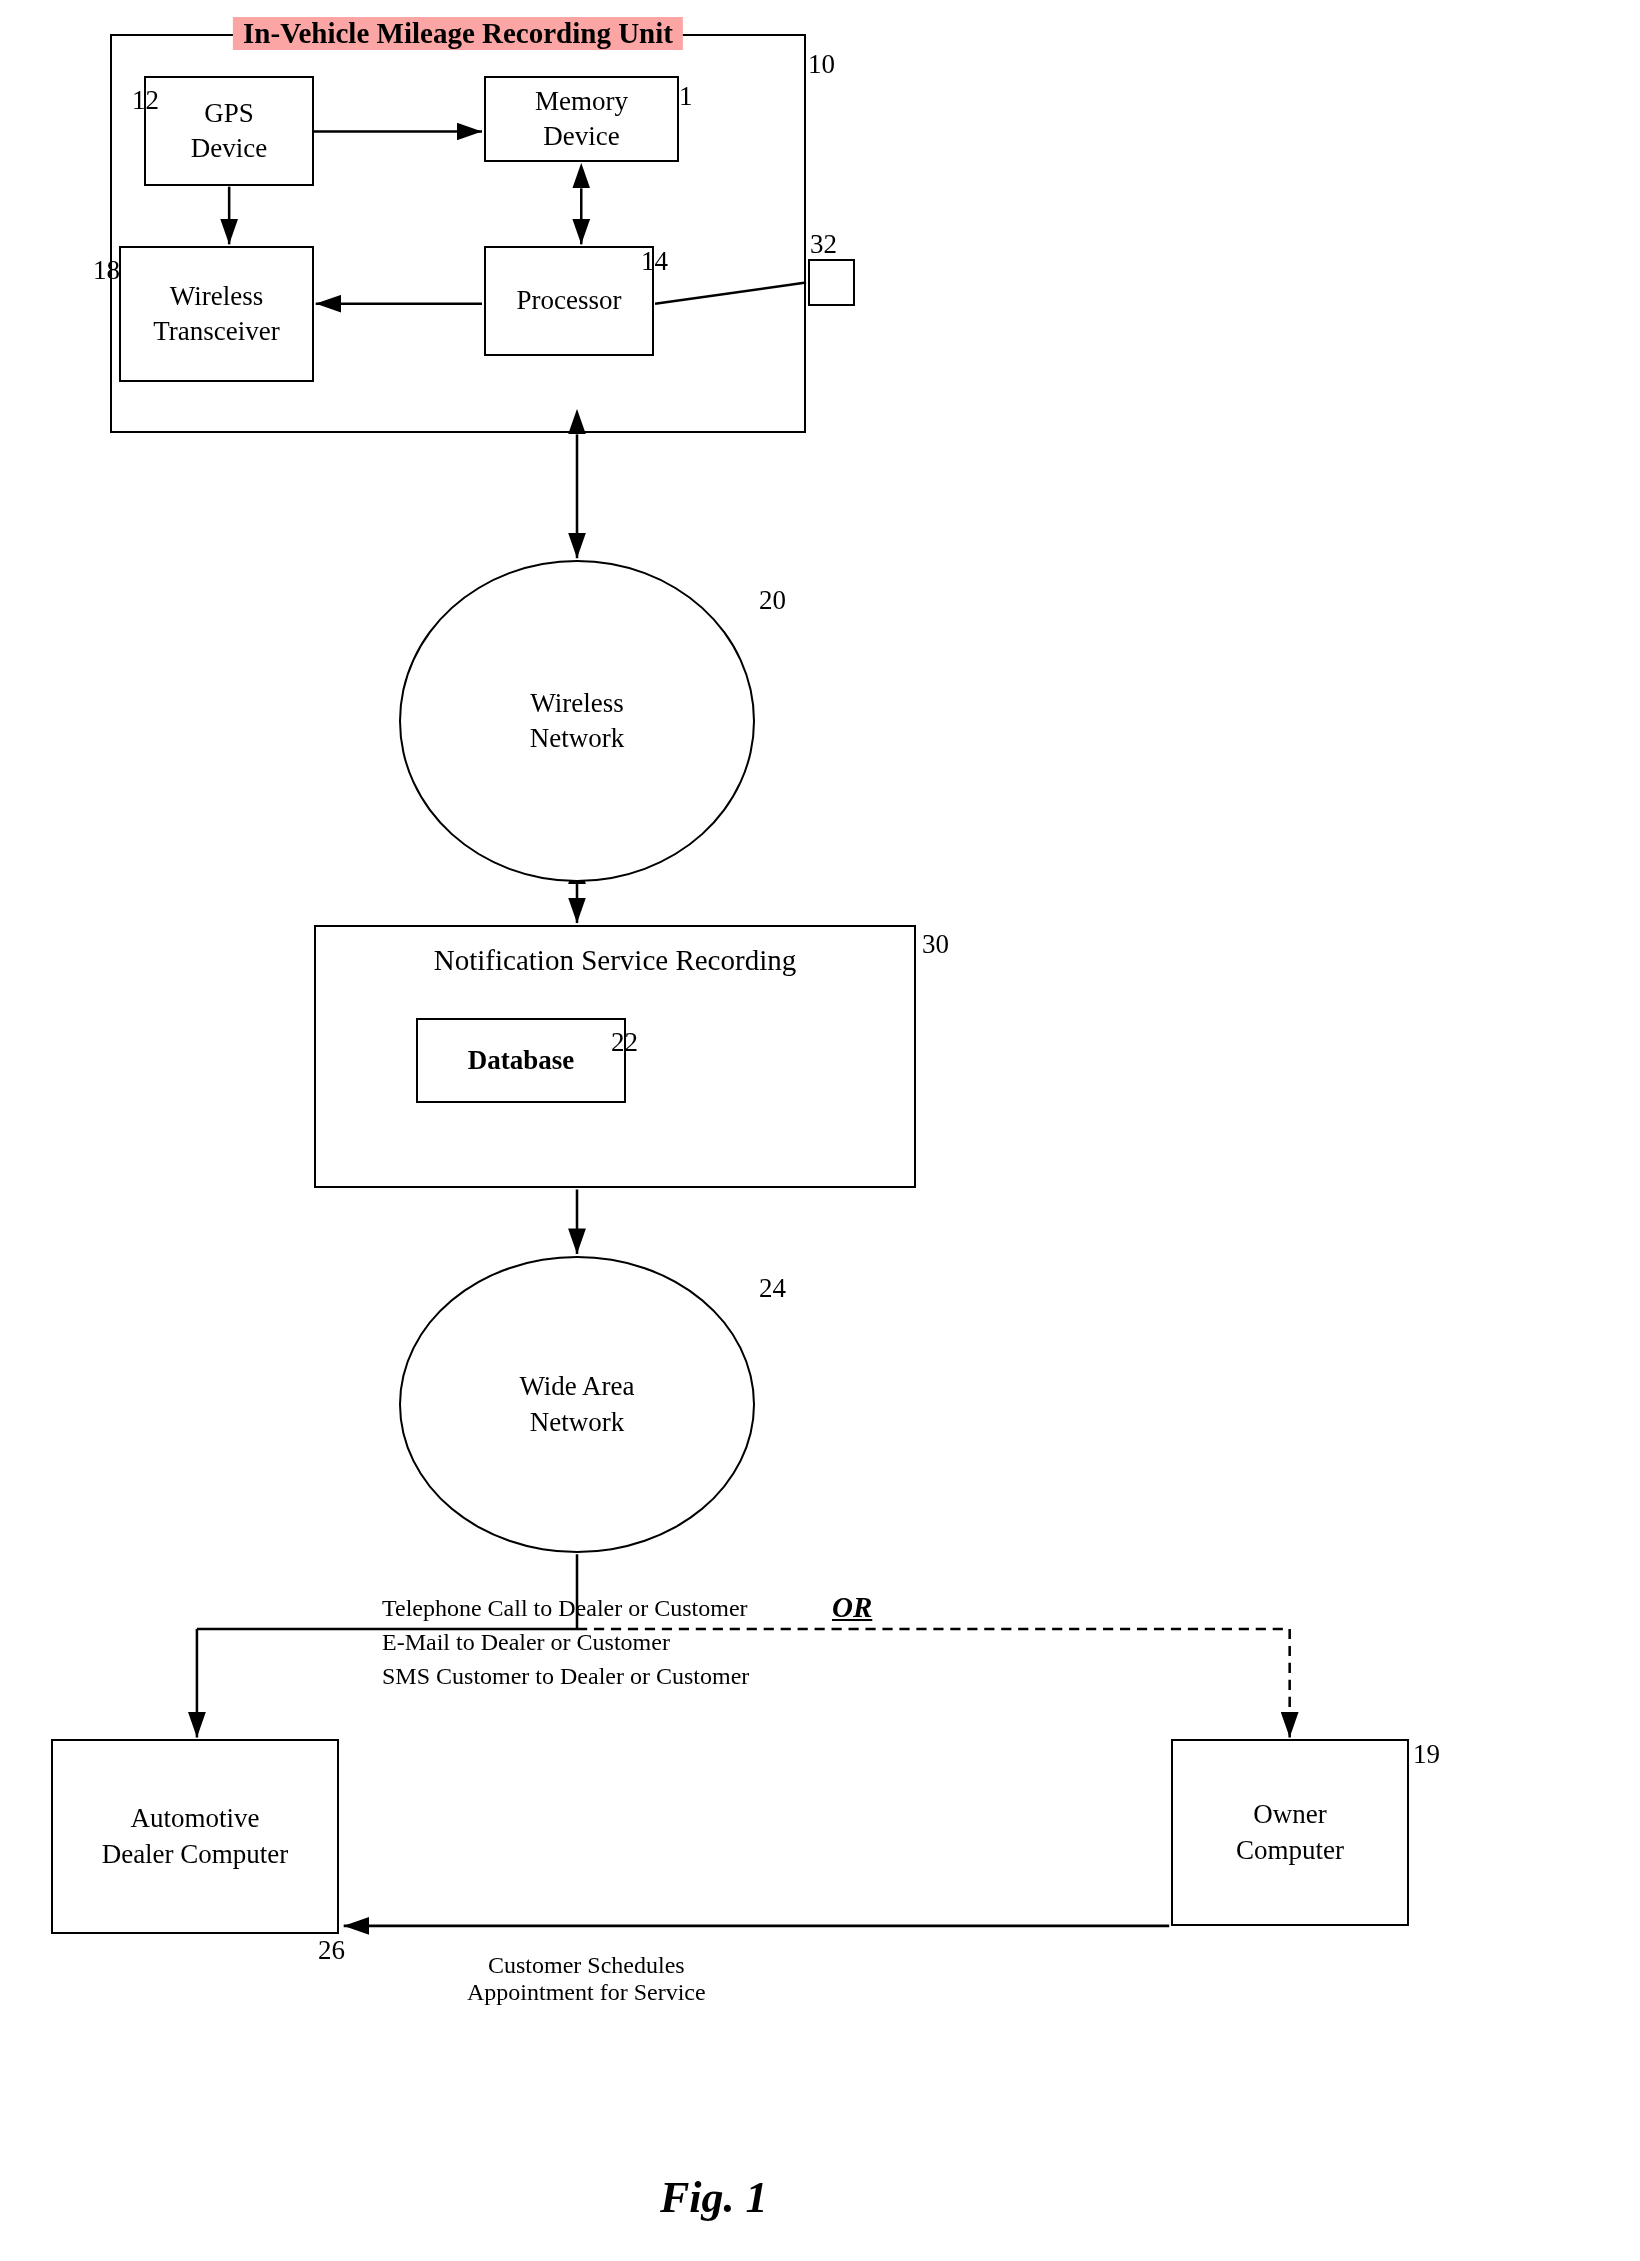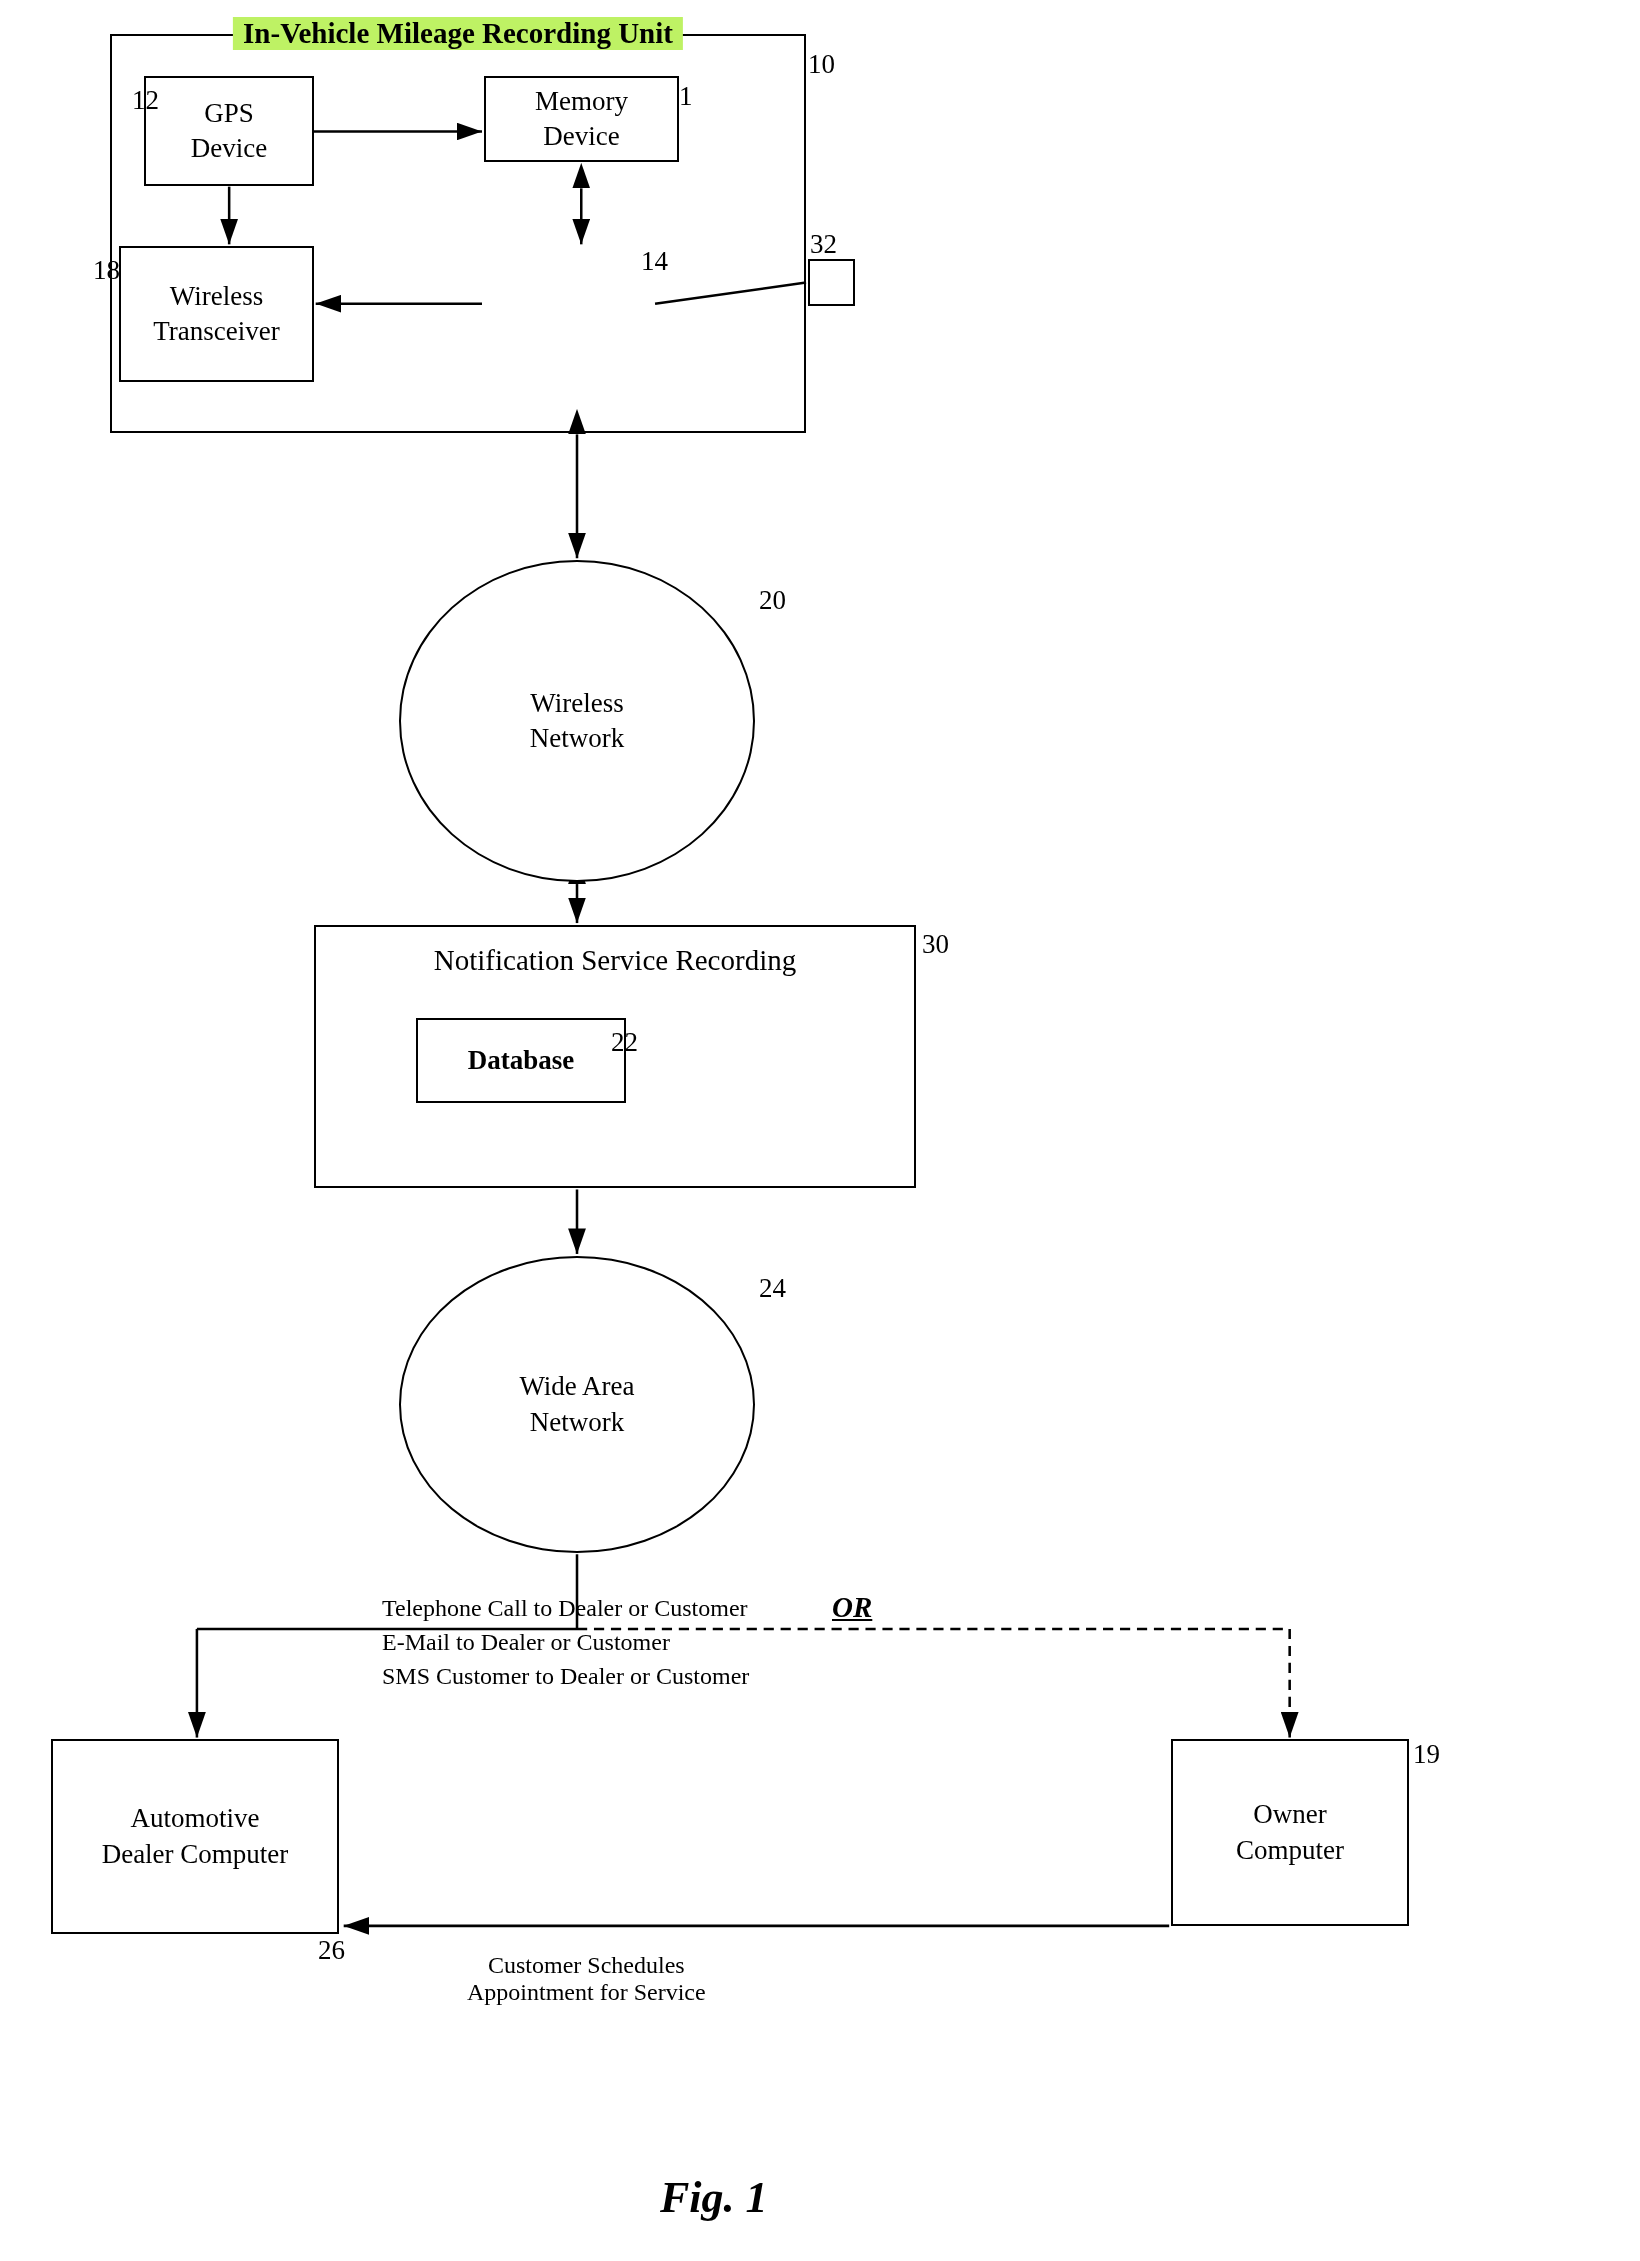--- a/index.html
+++ b/index.html
@@ -43,21 +43,21 @@
       height: 399px;
       border: 2.5px solid #000;
       position: absolute;
     }
 
     #outer-box-title {
       position: absolute;
       top: -18.7px;
       left: 50%;
       transform: translateX(-50%);
-      background: #bef264;
+      background: #fca5a5;
       padding: 0 10.2px;
       font-size: 29px;
       font-weight: bold;
       white-space: nowrap;
     }
 
     
     #gps-box {
       left: 144px;
       top: 76px;
@@ -241,20 +241,23 @@
   </div>
 
   <div class="box" id="memory-box">
     <span class="box-label">Memory<br>Device</span>
   </div>
 
   <div class="box" id="wireless-trans-box">
     <span class="box-label">Wireless<br>Transceiver</span>
   </div>
 
+  <div class="box" id="processor-box">
+    <span class="box-label">Processor</span>
+  </div>
 
   <div class="box" id="small-box-32"></div>
 
   <div class="ellipse" id="wireless-network-ellipse">
     <span class="box-label">Wireless<br>Network</span>
   </div>
 
   <div class="box" id="nsp-box">
     <span class="box-label" style="position:absolute;top:15.3px;left:0;right:0;text-align:center;font-size:29px;">Notification Service Recording</span>
   </div>

